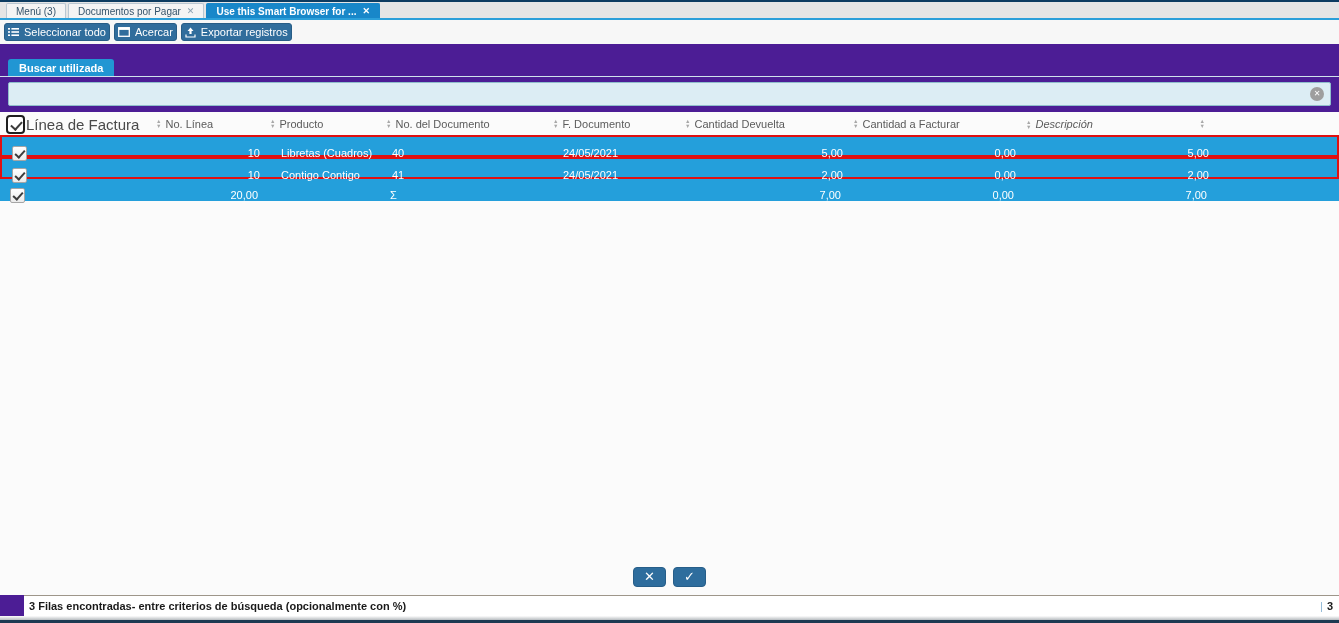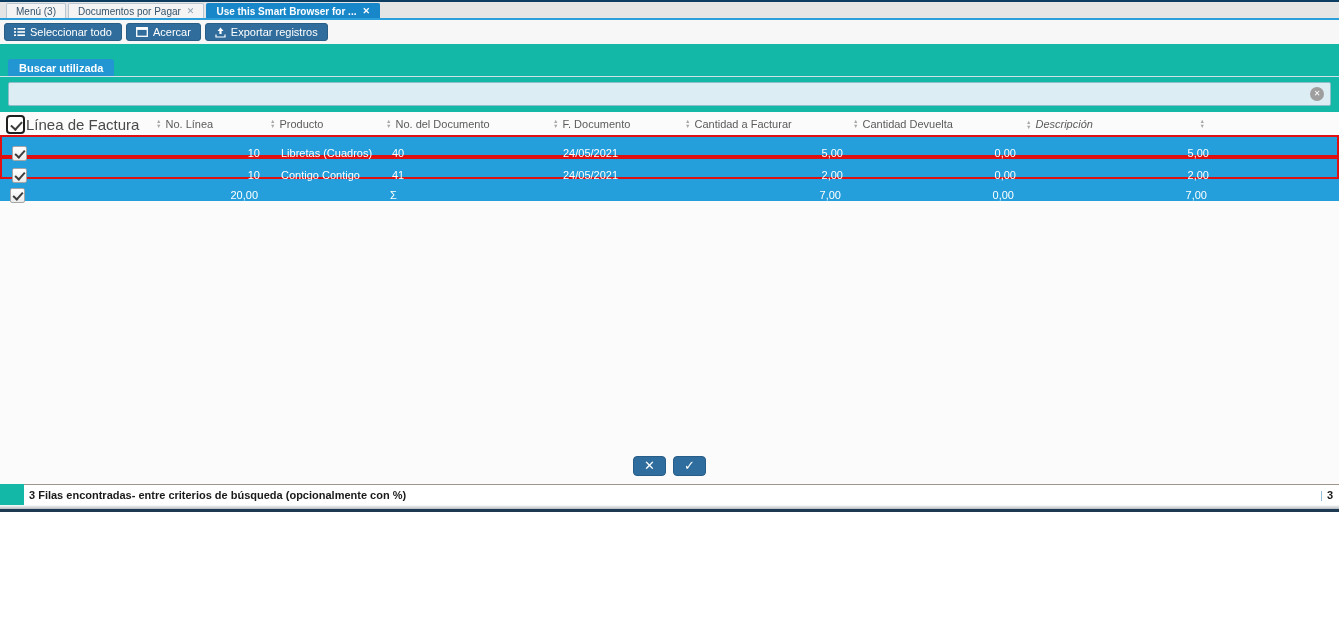--- a/index.html
+++ b/index.html
@@ -1,35 +1,35 @@
 <!DOCTYPE html>
 <html><head>
 <meta charset="utf-8">
 <style>
   * { margin:0; padding:0; box-sizing:border-box; }
   html,body { width:1339px; height:623px; overflow:hidden; background:#fff;
     font-family:"Liberation Sans", sans-serif; }
-  .window { width:1339px; height:512px; display:flex; flex-direction:column; background:#14b8a6; }
+  .window { width:1339px; height:623px; display:flex; flex-direction:column; background:#4c1d95; }
 
   
   .topline { height:2px; background:#0d3c61; flex:none; }
 
   
   .tabbar { height:16px; background:#e5e5e5; display:flex; align-items:flex-end; padding-left:6px; flex:none; }
   .tab { display:flex; align-items:center; gap:6px; height:15px; padding:0 9px; font-size:10px;
     color:#35536b; background:#f4f4f4; border:1px solid #b9c7d2; border-bottom:none;
     border-radius:2px 2px 0 0; margin-right:2px; cursor:default; white-space:nowrap; }
   .tab.active { background:#1887c9; color:#fff; font-weight:bold; border-color:#1887c9; }
   .tab .x { font-size:9px; color:#8aa0b0; line-height:1; }
   .tab.active .x { color:#fff; }
   .blueline { height:2px; background:#2b9fd9; flex:none; }
 
   
   .toolbar { display:flex; gap:4px; padding:3px 0 0 4px; height:24px; flex:none; background:#f7f7f7; }
-  .tbtn { display:flex; align-items:center; gap:5px; height:18px; padding:0 9px;
+  .tbtn { display:flex; align-items:center; gap:5px; height:18px; padding:0 3px;
     background:#306d9c; border:1px solid #285d86; border-radius:3px; color:#fff; font-size:11px; white-space:nowrap; }
   .tbtn svg { display:block; }
 
   
   .searcharea { margin-top:14px; flex:none; }
   .search-tab { display:inline-block; margin-left:8px; background:#2196d3; color:#fff;
     font-size:11px; font-weight:bold; padding:3px 11px 2px; border-radius:3px 3px 0 0; }
   .search-body { border-top:1px solid #cfe2ec; padding:5px 8px 6px; }
   .search-input-wrap { position:relative; }
   .search-input { width:100%; height:24px; background:#dcedf4; border:1px solid #8fbecb;
@@ -169,26 +169,26 @@
       <span>No. del Documento</span>
     </div>
     <div class="hcell">
       <span class="sort">▲
 ▼</span>
       <span>F. Documento</span>
     </div>
     <div class="hcell">
       <span class="sort">▲
 ▼</span>
+      <span>Cantidad Devuelta</span>
+    </div>
+    <div class="hcell">
+      <span class="sort">▲
+▼</span>
       <span>Cantidad a Facturar</span>
-    </div>
-    <div class="hcell">
-      <span class="sort">▲
-▼</span>
-      <span>Cantidad Devuelta</span>
     </div>
     <div class="hcell last">
       <span style="display:flex;align-items:flex-end;font-style:italic;">
         <span class="sort">▲
 ▼</span>
         <span>Descripción</span>
       </span>
       <span class="sort">▲
 ▼</span>
     </div>

